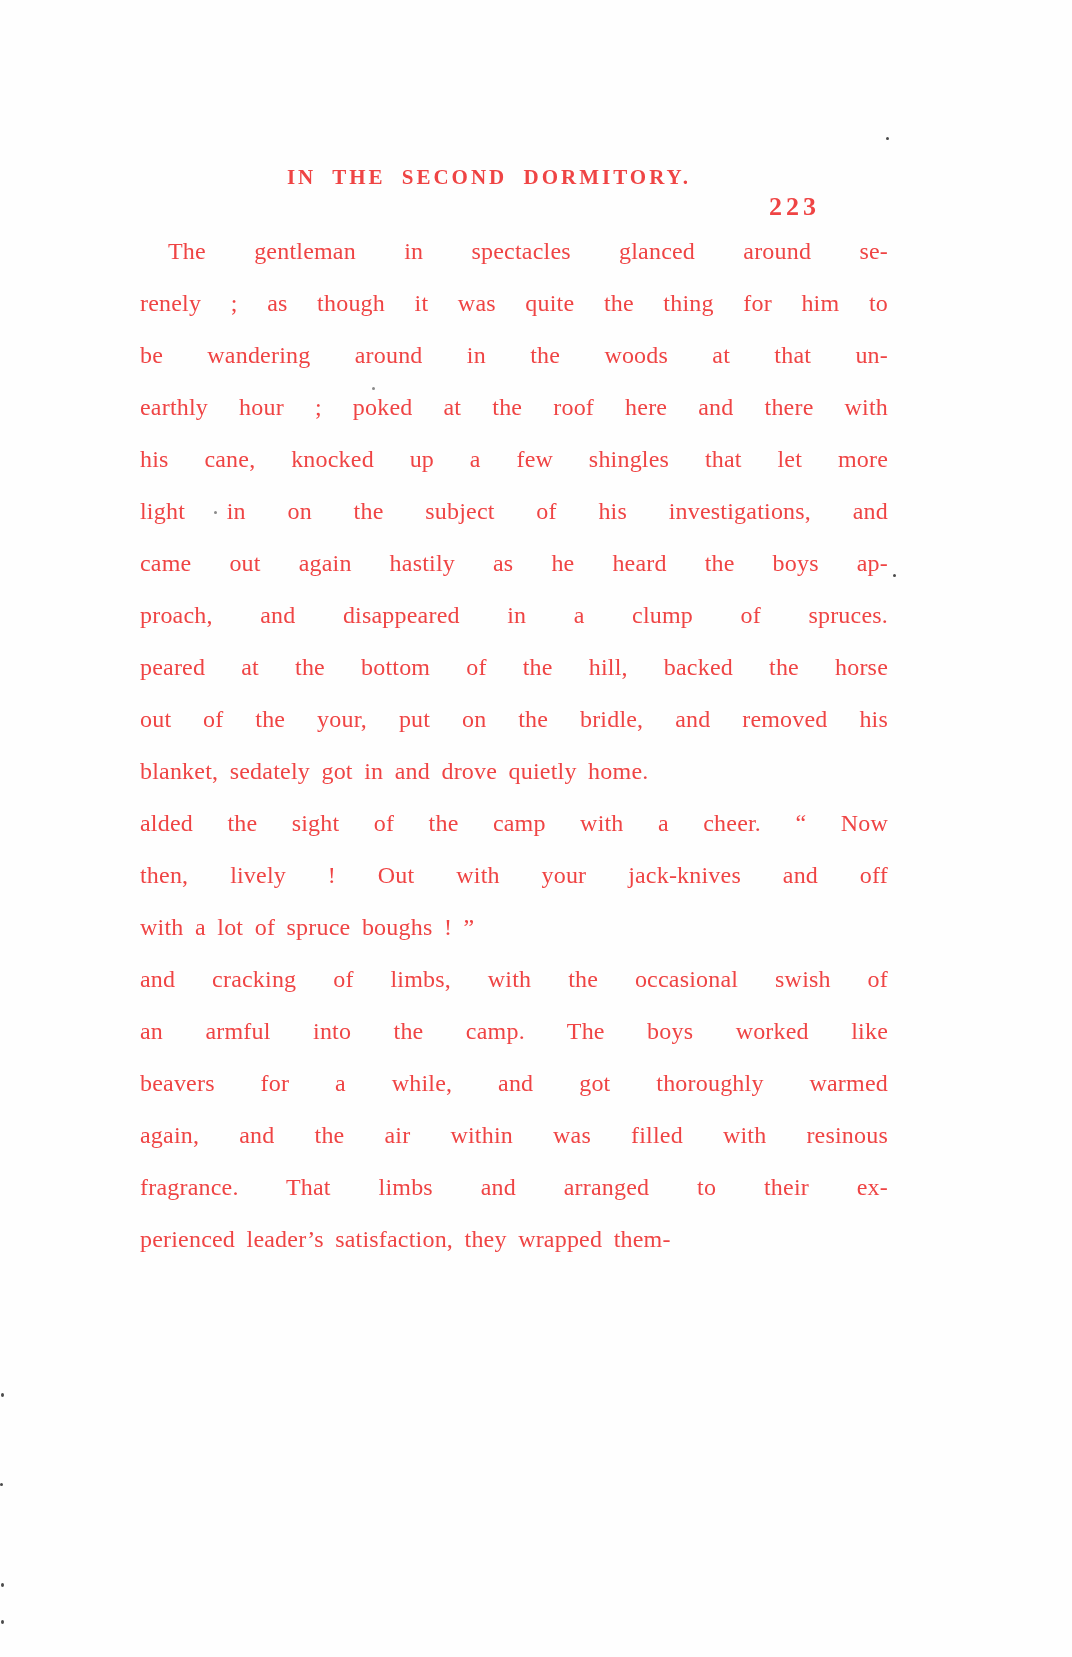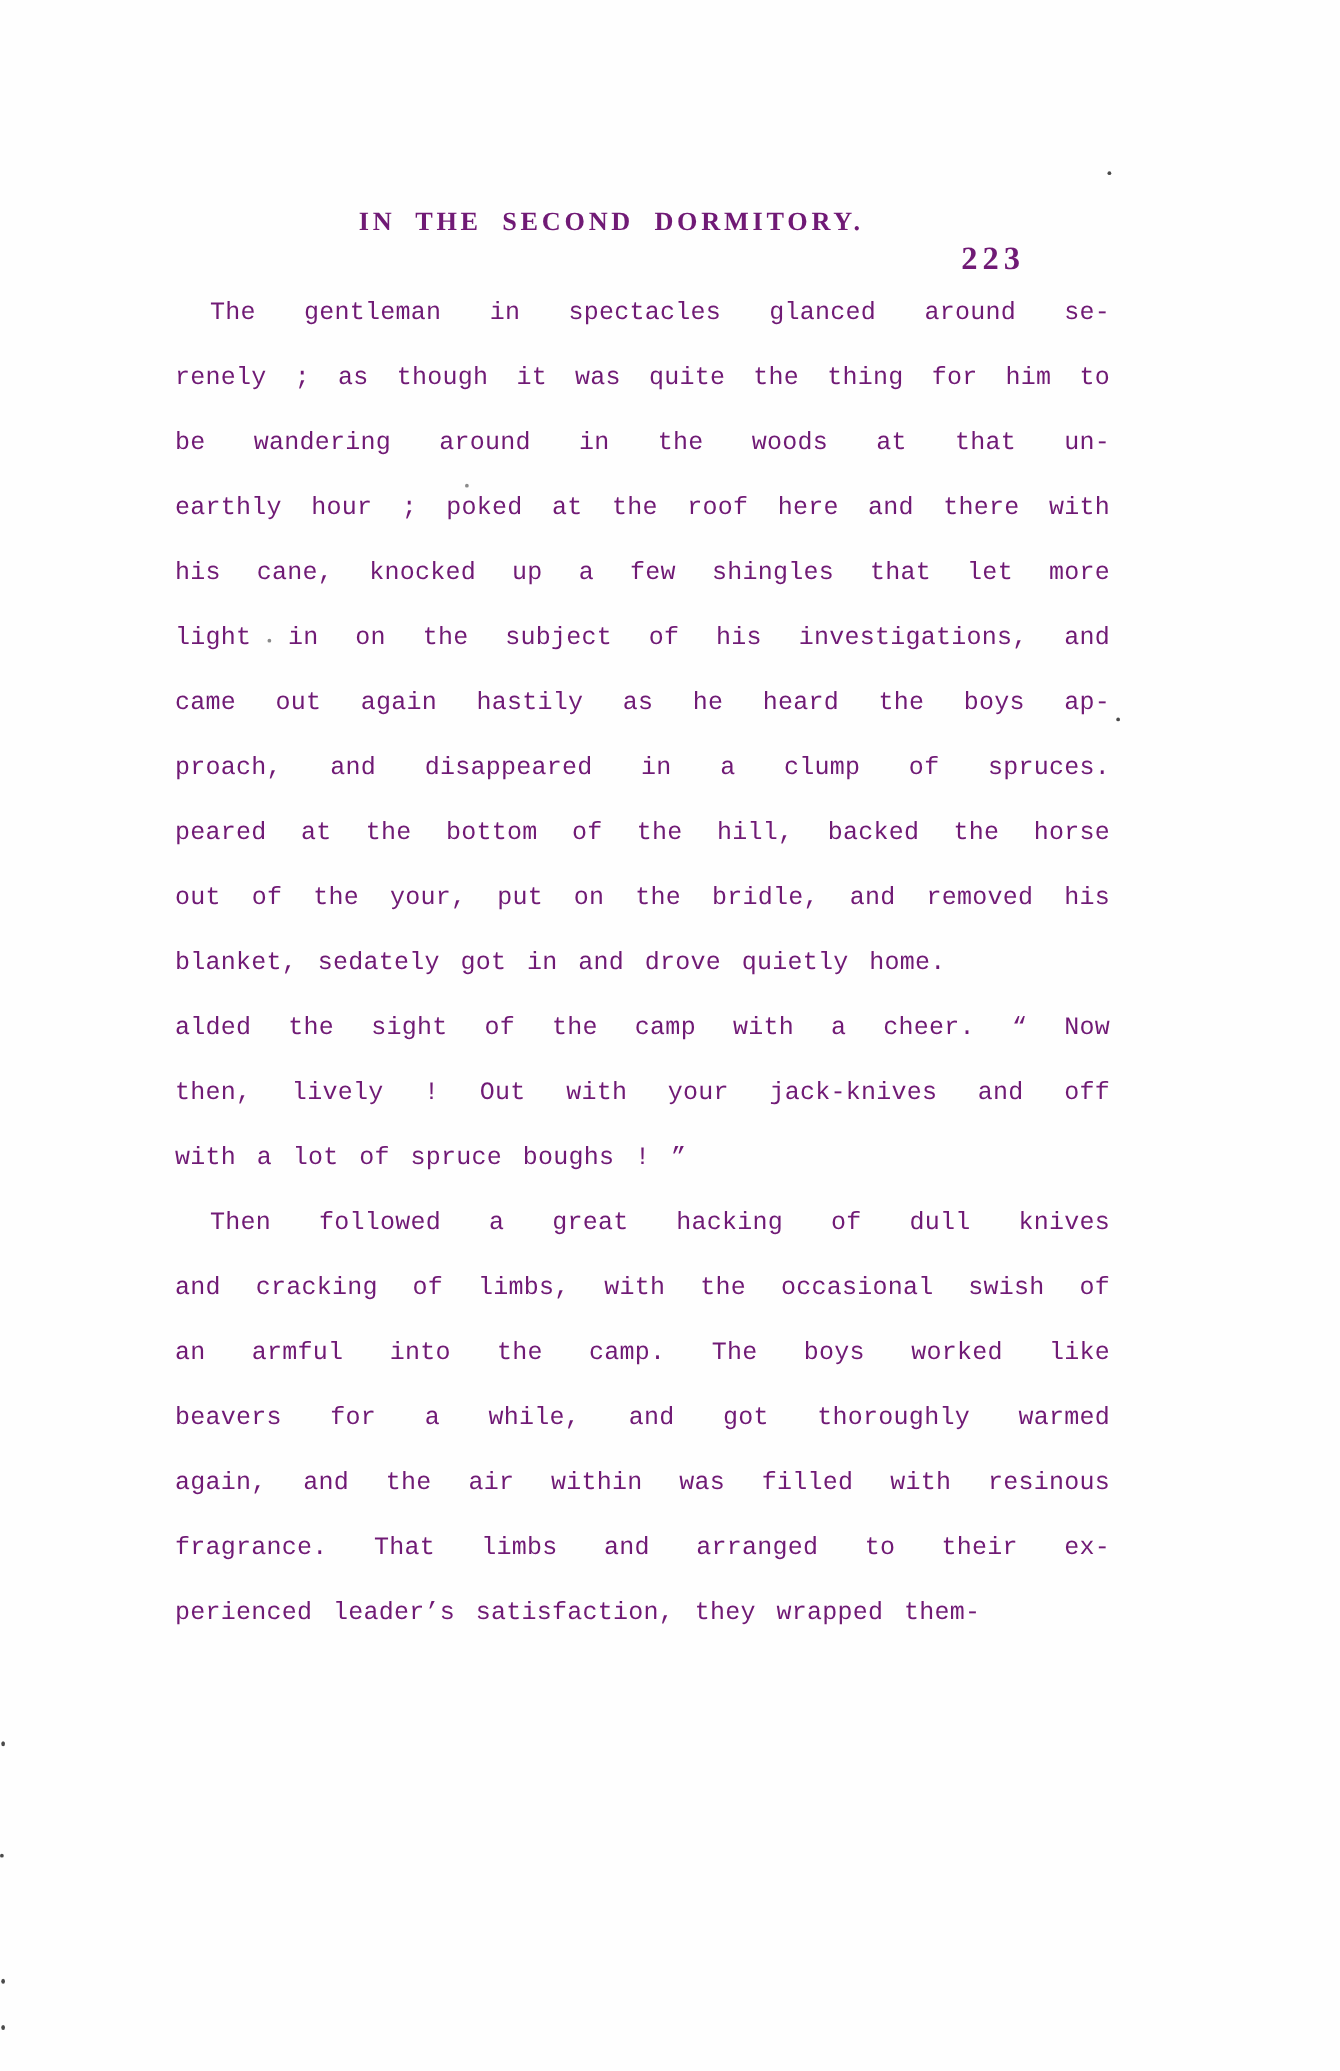--- a/index.html
+++ b/index.html
@@ -2,21 +2,21 @@
 <html><head>
 <meta charset="utf-8">
 <style>
   html, body { margin: 0; padding: 0; background: #e9e9e9; }
   .page {
     position: relative;
     width: 1072px;
     height: 1657px;
     background: #fefefe;
     font-family: "Liberation Serif", "DejaVu Serif", serif;
-    color: #701a75;
+    color: #ef4444;
     overflow: hidden;
   }
   .running-header {
     position: absolute;
     left: 140px;
     top: 163px;
     width: 748px;
     height: 30px;
   }
   .header-title {
@@ -41,27 +41,26 @@
     margin-top: 29px;
   }
   .body-text {
     position: absolute;
     left: 140px;
     top: 225px;
     width: 748px;
   }
   .paragraph { margin: 0; }
   .line {
-    font-size: 20px;
+    font-size: 24px;
     height: 52px;
     line-height: 52px;
     text-align: justify;
     text-align-last: justify;
     letter-spacing: 0.2px;
-    font-family: Liberation Mono, monospace;
   }
   .line.indent { text-indent: 28px; }
   .line.last {
     text-align-last: left;
     word-spacing: 0.22em;
   }
   .speck {
     position: absolute;
     background: #4a4a4a;
     border-radius: 50%;
@@ -91,21 +90,20 @@
         <div class="line">peared at the bottom of the hill, backed the horse</div>
         <div class="line">out of the your, put on the bridle, and removed his</div>
         <div class="line last">blanket, sedately got in and drove quietly home.</div>
       </div>
       <div class="paragraph">
         <div class="line">alded the sight of the camp with a cheer. “ Now</div>
         <div class="line">then, lively ! Out with your jack-knives and off</div>
         <div class="line last">with a lot of spruce boughs ! ”</div>
       </div>
       <div class="paragraph">
-        <div class="line indent">Then followed a great hacking of dull knives</div>
         <div class="line">and cracking of limbs, with the occasional swish of</div>
         <div class="line">an armful into the camp. The boys worked like</div>
         <div class="line">beavers for a while, and got thoroughly warmed</div>
         <div class="line">again, and the air within was filled with resinous</div>
         <div class="line">fragrance. That limbs and arranged to their ex-</div>
         <div class="line last">perienced leader’s satisfaction, they wrapped them-</div>
       </div>
     </div>
 
   <div class="speck" style="left:886px; top:137px; width:3px; height:3px;"></div>

